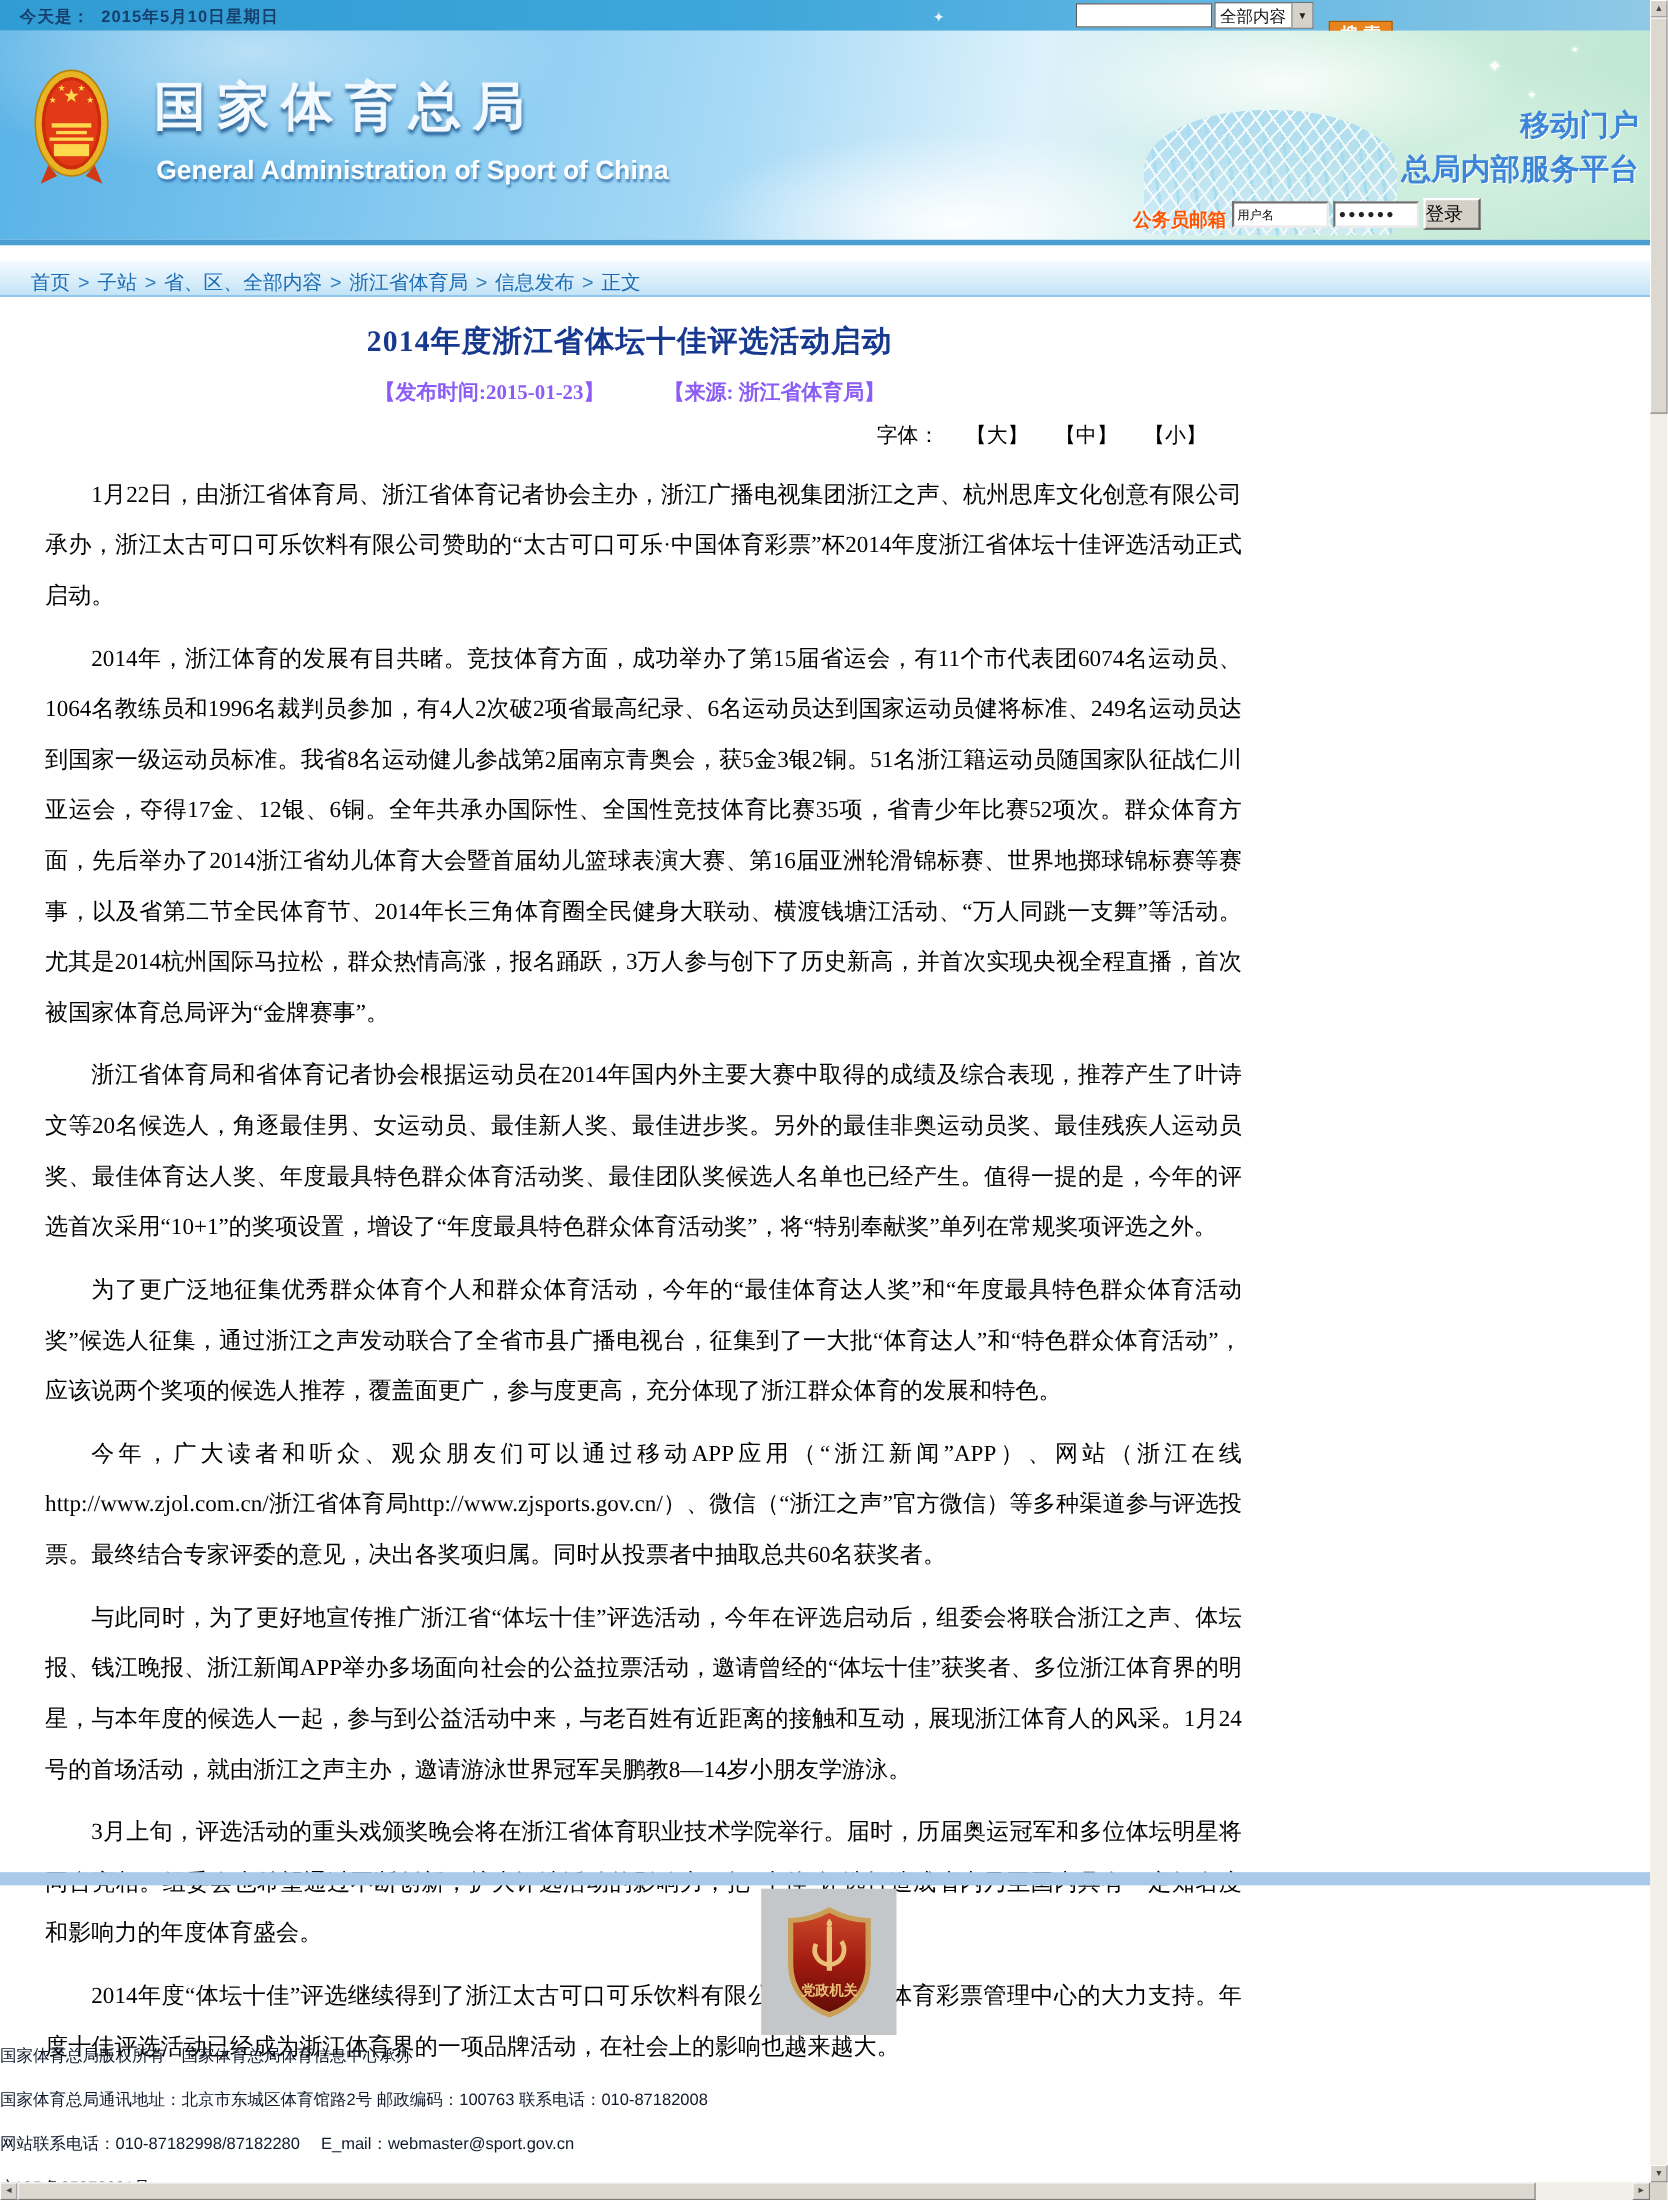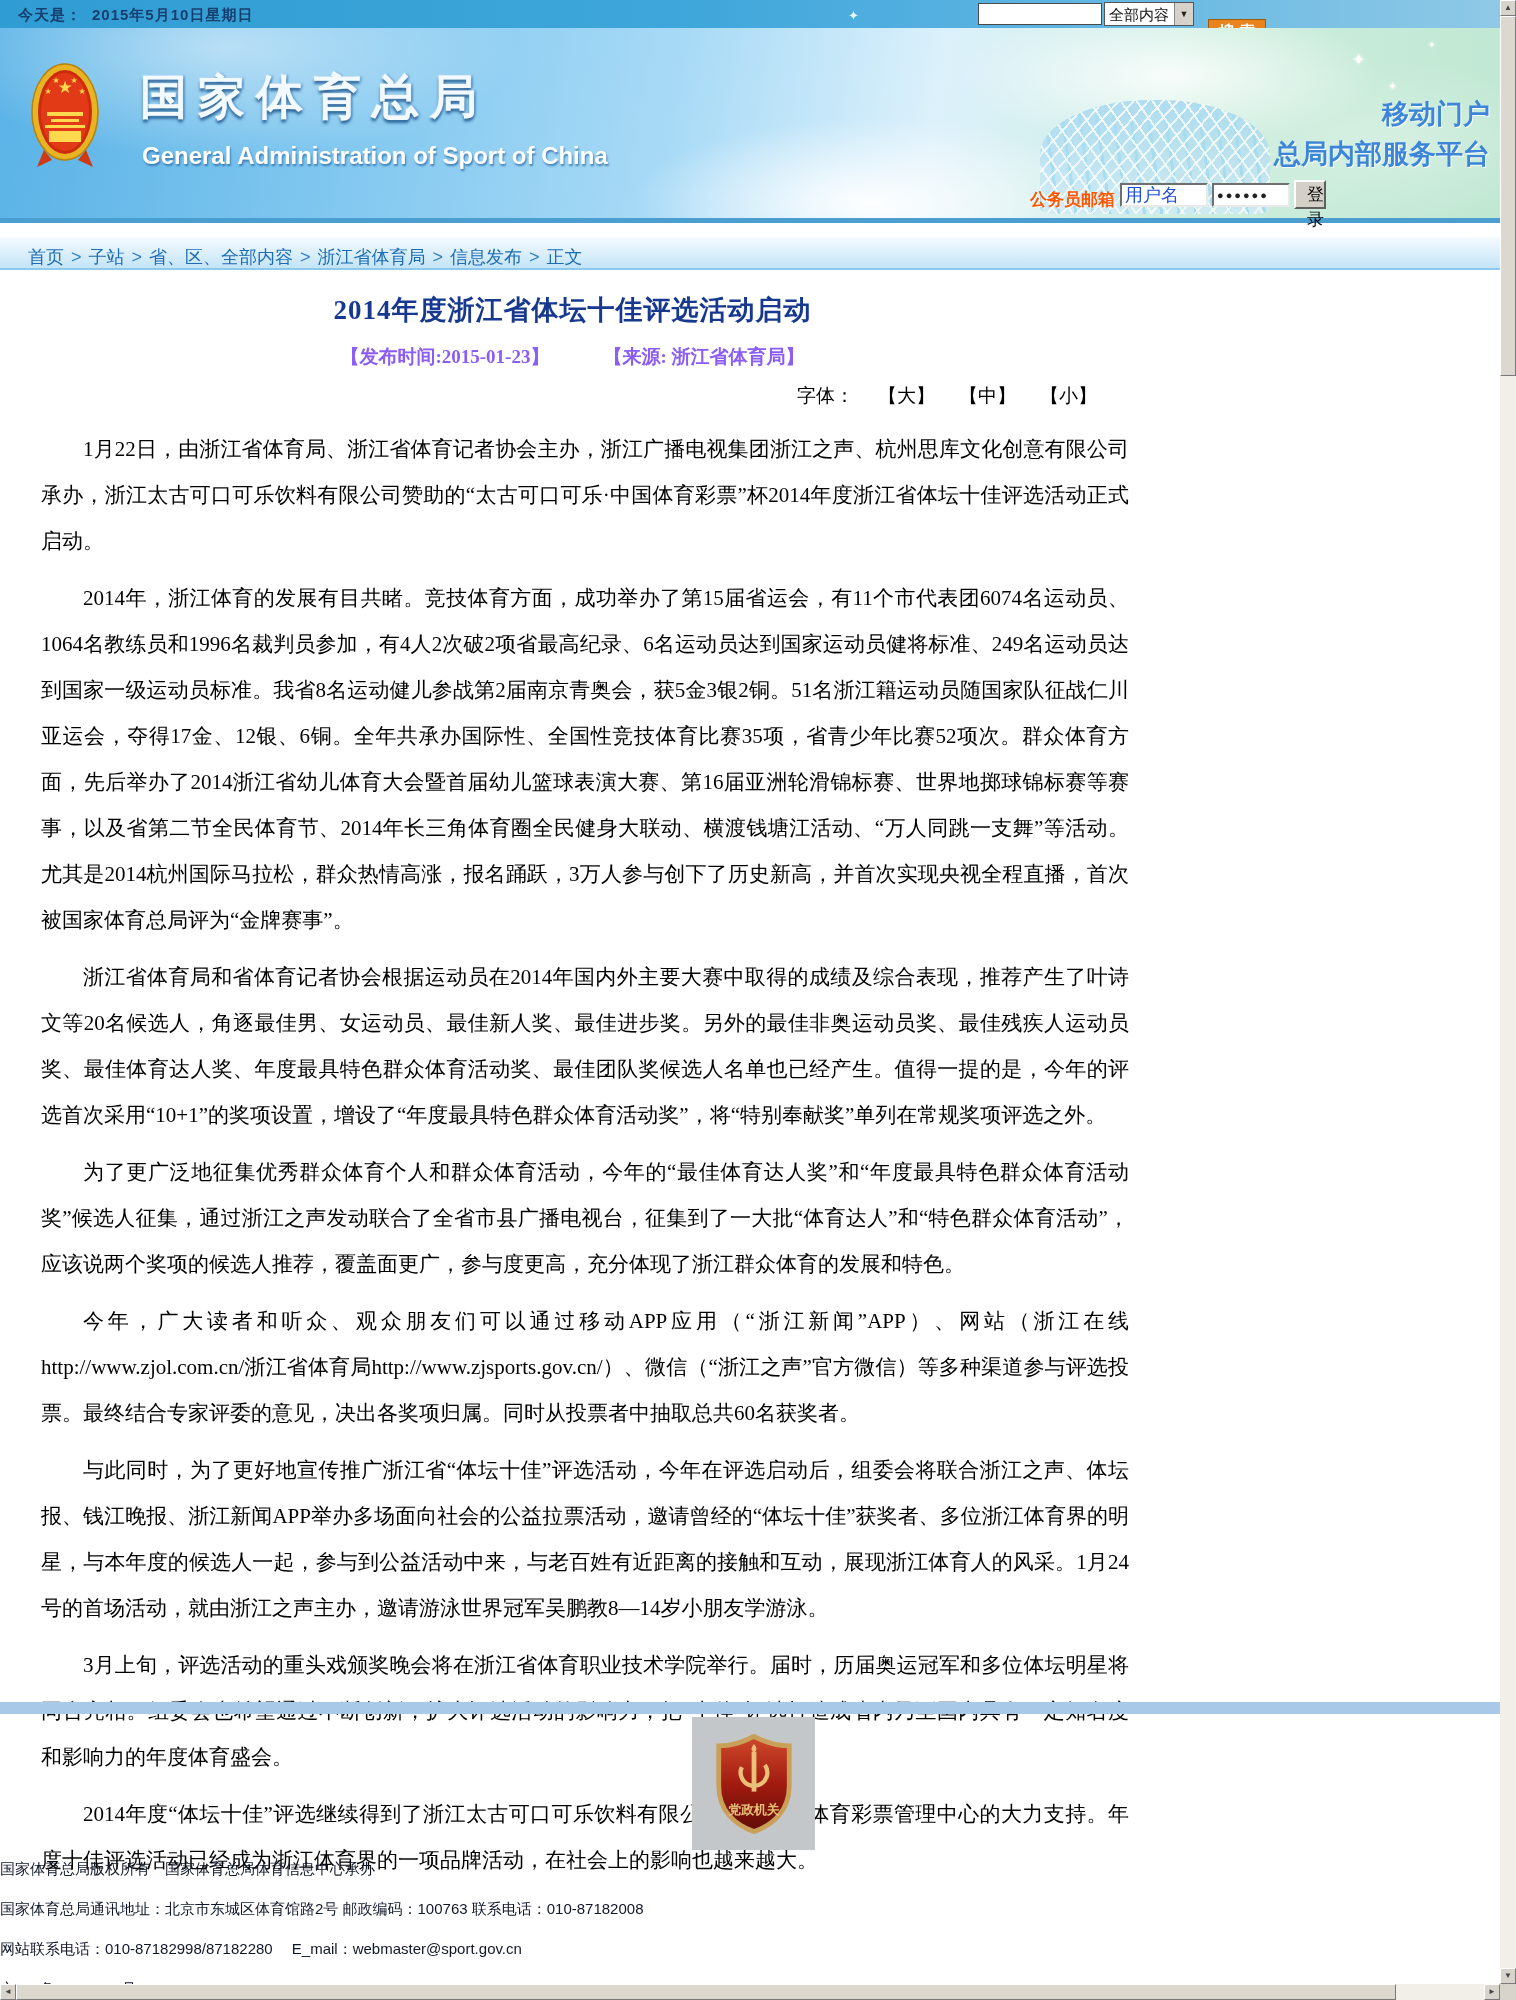--- a/index.html
+++ b/index.html
@@ -72,28 +72,28 @@
     position:absolute;top:108px;right:10px;font-size:27px;font-weight:bold;color:#3c85d8;
     text-shadow:1px 1px 0 rgba(255,255,255,.9);white-space:nowrap;cursor:pointer;
   }
   .mail-label{
     position:absolute;left:1030px;top:160px;font-size:17px;font-weight:bold;color:#ff5400;
     text-shadow:1px 1px 0 rgba(255,255,255,.85);white-space:nowrap;
   }
   .user-input,.pass-input{
     position:absolute;top:155px;height:20px;background:#fff;
     border:2px solid;border-color:#6f6f6f #e9e9e9 #e9e9e9 #6f6f6f;
-    font-size:18px;color:#1d4ed8;padding:0 3px;
+    font-size:11px;color:#000000;padding:0 3px;
   }
   .user-input{left:1120px;width:78px;}
   .pass-input{left:1212px;width:68px;font-size:11px;font-weight:bold;letter-spacing:2px;color:#222;}
   .login-btn{
-    position:absolute;left:1294px;top:152px;width:32px;height:29px;
+    position:absolute;left:1294px;top:152px;width:52px;height:29px;
     background:#d4d0c8;border:2px solid;border-color:#ffffff #5f5f5f #5f5f5f #ffffff;
-    font-size:17px;color:#000;text-align:right;line-height:25px;box-sizing:border-box;cursor:pointer;
+    font-size:17px;color:#000;text-align:left;line-height:25px;box-sizing:border-box;cursor:pointer;
   }
   
   .breadcrumb{
     position:absolute;top:237px;left:0;width:1500px;height:33px;
     background:linear-gradient(#f5fbff,#c3e4f7);
     border-bottom:2px solid #8fc8ea;box-sizing:border-box;
     font-size:18px;color:#1c6cb4;padding:8px 0 0 28px;
   }
   .breadcrumb .bc-item{cursor:pointer;}
   .breadcrumb .bc-sep{margin:0 7px;color:#2f7fc0;}

